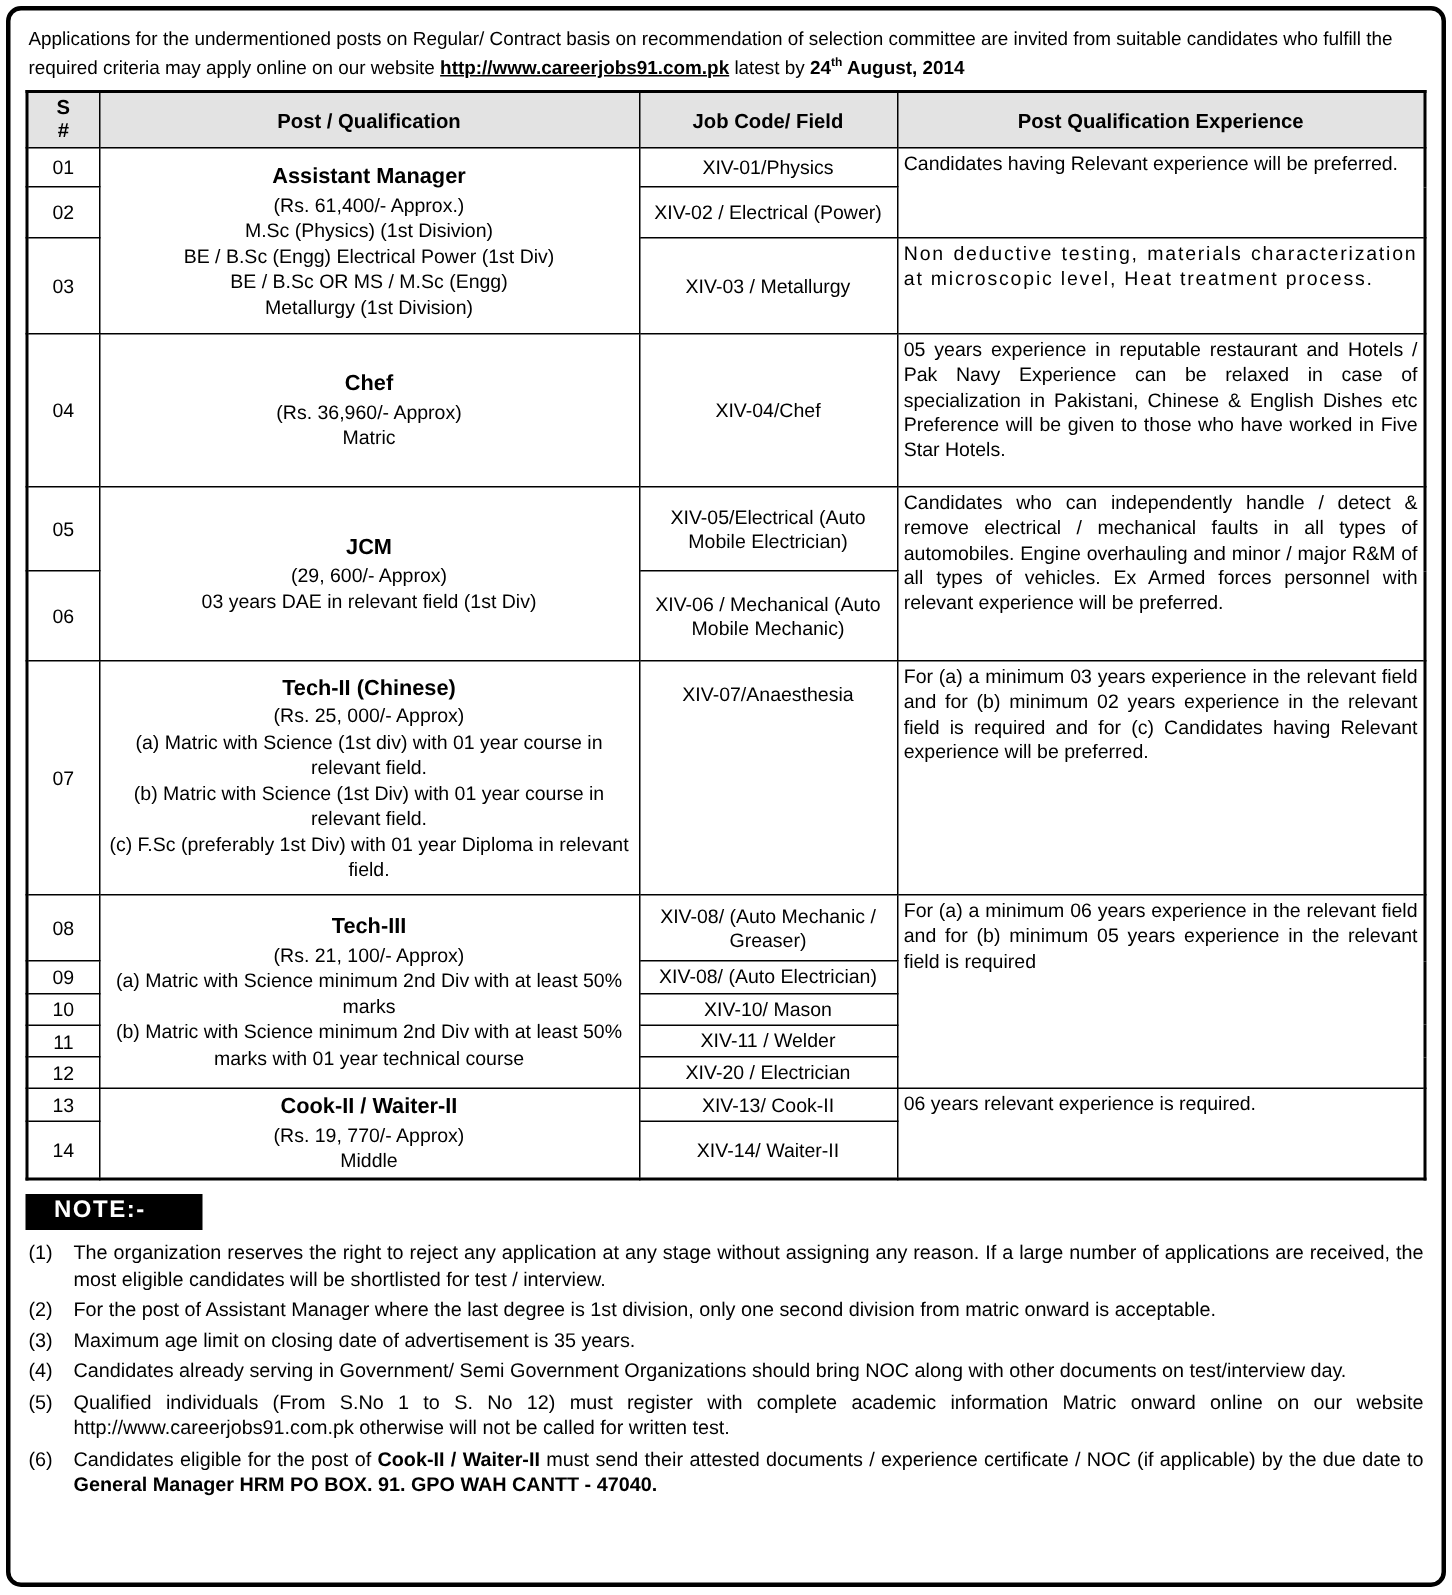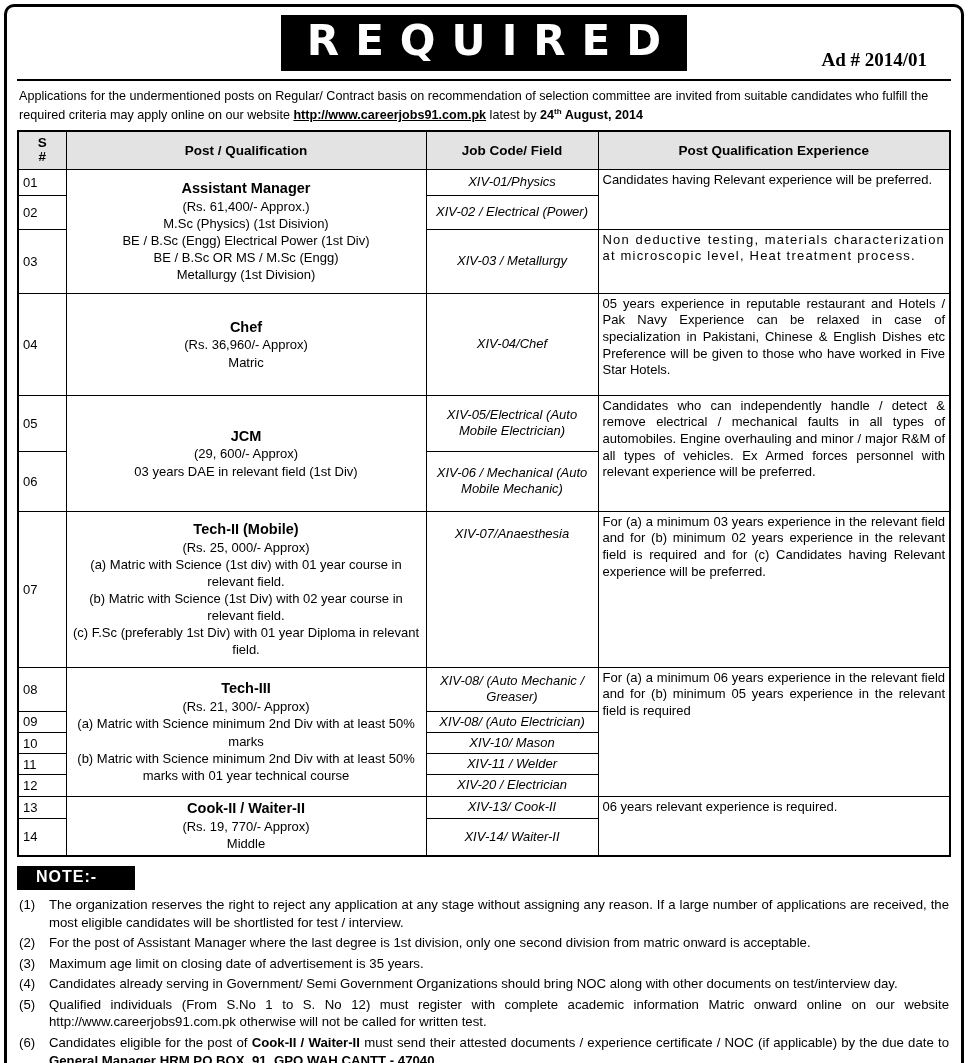--- a/index.html
+++ b/index.html
@@ -55,23 +55,23 @@
     padding: 2px 4px;
     font-size: 13px;
   }
   table.jobs thead th {
     background: #e3e3e3;
     font-size: 13.5px;
     height: 38px;
   }
   th.th-sno { white-space: pre-line; line-height: 1.1; }
   th.th-left { text-align: center; padding-left: 12px; }
-  .sno { width: 48px; vertical-align: middle; }
+  .sno { width: 48px; text-align: center; vertical-align: middle; }
   .post { width: 360px; text-align: center; vertical-align: middle; padding: 3px 8px; }
-  .code { width: 172px; text-align: center; vertical-align: middle; font-size: 12.6px; line-height: 1.25; font-style: italic; }
+  .code { width: 172px; text-align: center; vertical-align: middle; font-size: 12.6px; line-height: 1.25; }
   .code.vtop { vertical-align: top; padding-top: 14px; }
   .exp  { text-align: justify; vertical-align: top; font-size: 14px; line-height: 1.28; padding: 4px 8px 4px 9px; }
   .exp.spread { letter-spacing: 1.2px; }
   .post-title { font-weight: bold; font-size: 14.5px; line-height: 1.3; }
   .post-line { font-size: 13px; line-height: 1.32; }
 
   tr.hA { height: 26px; }  tr.hB { height: 34px; }  tr.hC { height: 64px; }
   tr.hD { height: 102px; } tr.hE { height: 56px; }  tr.hF { height: 60px; }
   tr.hG { height: 156px; } tr.hH { height: 44px; }  tr.hI { height: 19px; }
   tr.hJ { height: 22px; }  tr.hK { height: 38px; }
@@ -89,24 +89,20 @@
   .note { display: flex; margin-bottom: 3px; font-size: 13.2px; line-height: 1.33; }
   .note-num { flex: 0 0 30px; }
   .note-text { flex: 1; text-align: justify; }
   .note-text b { font-weight: bold; }
 </style>
 </head>
 <body>
 
 <div class="frame">
 
-  <div class="header-row">
-    <div class="required-banner">REQUIRED</div>
-    <div class="ad-no">Ad # 2014/01</div>
-  </div>
 
   <p class="intro"><span>Applications for the undermentioned posts on Regular/ Contract basis on recommendation of selection committee are invited from suitable candidates who fulfill the required criteria may apply online on our website </span><a class="link">http://www.careerjobs91.com.pk</a><span> latest by </span><b class="deadline"><span>24</span><sup>th</sup><span> August, 2014</span></b></p>
 
   <table class="jobs">
     <colgroup>
       <col style="width:48px">
         <col style="width:360px">
         <col style="width:172px">
         <col>
     </colgroup>
@@ -166,35 +162,35 @@
         <td class="exp" rowspan="2">Candidates who can independently handle / detect &amp; remove electrical / mechanical faults in all types of automobiles. Engine overhauling and minor / major R&amp;M of all types of vehicles. Ex Armed forces personnel with relevant experience will be preferred.</td>
       </tr>
       <tr class="hF">
         <td class="sno">06</td>
         <td class="code">XIV-06 / Mechanical (Auto Mobile Mechanic)</td>
       </tr>
 
       <tr class="hG">
         <td class="sno">07</td>
         <td class="post">
-          <div class="post-title">Tech-II (Mobile)</div>
+          <div class="post-title">Tech-II (Chinese)</div>
           <div class="post-line">(Rs. 25, 000/- Approx)</div>
           <div class="post-line">(a)  Matric with Science (1st div) with 01 year course in relevant field.</div>
-          <div class="post-line">(b)  Matric with Science (1st Div) with 02 year course in relevant field.</div>
+          <div class="post-line">(b)  Matric with Science (1st Div) with 01 year course in relevant field.</div>
           <div class="post-line">(c)  F.Sc (preferably 1st Div) with 01 year Diploma in relevant field.</div>
         </td>
         <td class="code vtop">XIV-07/Anaesthesia</td>
         <td class="exp">For (a) a minimum 03 years experience in the relevant field and for (b) minimum 02 years experience in the relevant field is required and for (c) Candidates having Relevant experience will be preferred.</td>
       </tr>
 
       <tr class="hH">
         <td class="sno">08</td>
         <td class="post" rowspan="5">
           <div class="post-title">Tech-III</div>
-          <div class="post-line">(Rs. 21, 300/- Approx)</div>
+          <div class="post-line">(Rs. 21, 100/- Approx)</div>
           <div class="post-line">(a)  Matric with Science minimum 2nd Div with at least 50% marks</div>
           <div class="post-line">(b)  Matric with Science minimum 2nd Div with at least 50% marks with 01 year technical course</div>
         </td>
         <td class="code">XIV-08/ (Auto Mechanic / Greaser)</td>
         <td class="exp" rowspan="5">For (a) a minimum 06 years experience in the relevant field and for (b) minimum 05 years experience in the relevant field is required</td>
       </tr>
       <tr class="hI">
         <td class="sno">09</td>
         <td class="code">XIV-08/ (Auto Electrician)</td>
       </tr>

